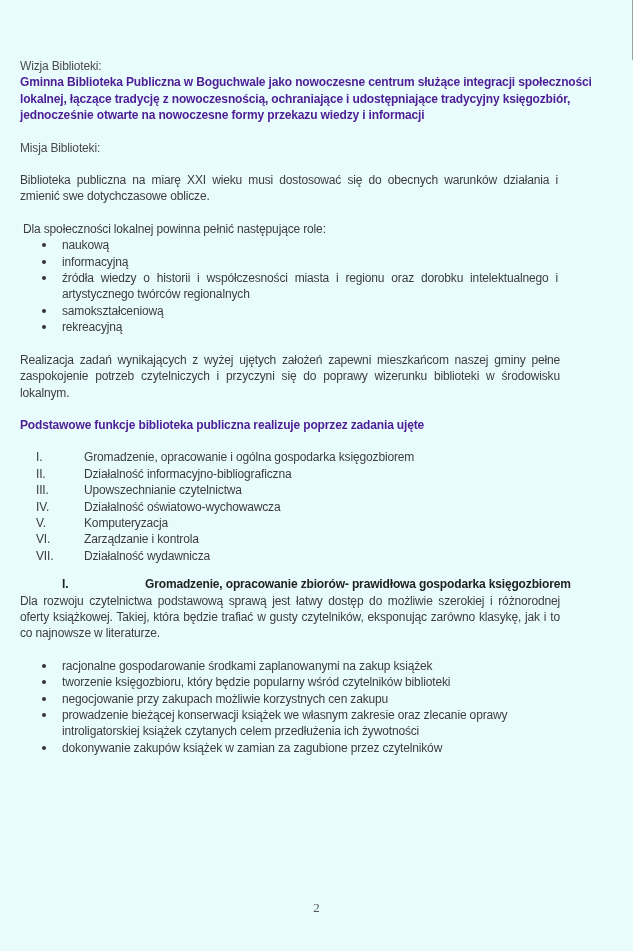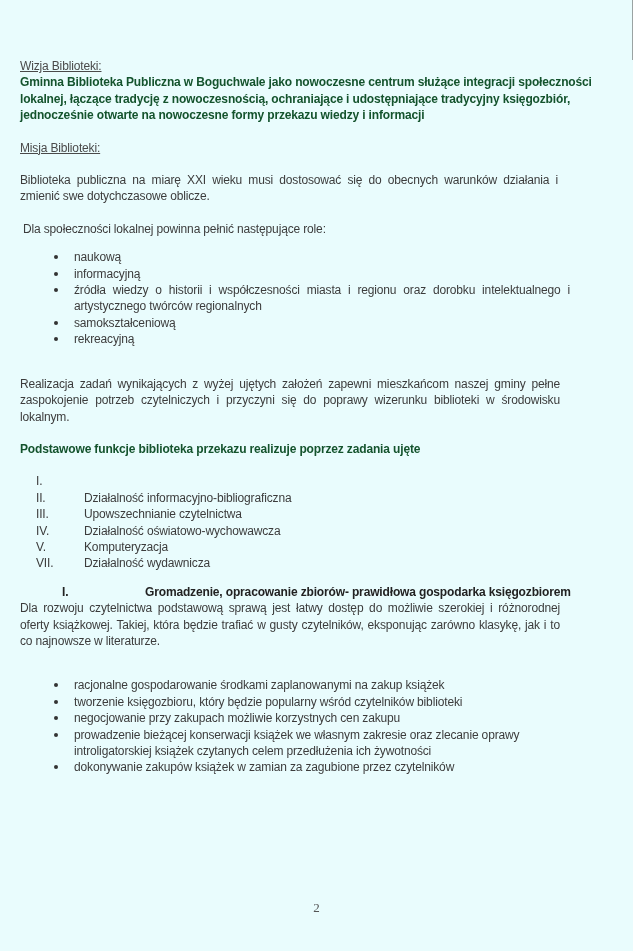--- a/index.html
+++ b/index.html
@@ -10,26 +10,26 @@
     font-family: "Liberation Sans", "DejaVu Sans", sans-serif;
     color: #3c3c3c;
   }
   .page-edge {
     position: absolute; right: 0; top: 0; width: 1px; height: 60px; background: #9aa3a3;
   }
   .doc {
     position: absolute; left: 20px; top: 58px; width: 592px;
     font-size: 12px; line-height: 16.4px; letter-spacing: -0.15px;
   }
-  .lbl { color: #4a4a4a; text-decoration: underline; }
-  .bold { font-weight: bold; color: #14532d; }
+  .lbl { color: #4a4a4a; }
+  .bold { font-weight: bold; color: #4c1d95; }
   .just { text-align: justify; }
   .gap { height: 16px; }
   .gap-s { height: 12px; }
-  ul.bullets { list-style: none; margin: 12px; padding: 0; }
+  ul.bullets { list-style: none; margin: 0; padding: 0; }
   ul.bullets li { position: relative; padding-left: 42px; }
   ul.bullets li .dot {
     position: absolute; left: 22px; top: 6px; width: 4px; height: 4px; border-radius: 50%;
     background: #333;
   }
   ol.roman { list-style: none; margin: 0; padding: 0; }
   ol.roman li { display: flex; }
   ol.roman li .num { width: 60px; padding-left: 16px; box-sizing: border-box; flex: none; width: 64px; }
   .sec-heading { display: flex; font-weight: bold; color: #222; }
   .sec-heading .num { padding-left: 42px; width: 83px; flex: none; }
@@ -66,43 +66,48 @@
     <li><span class="dot"></span><span>samokształceniową</span></li>
     <li><span class="dot"></span><span>rekreacyjną</span></li>
   </ul>
 
   <div class="gap"></div>
 
   <div class="just" style="width:540px">Realizacja zadań wynikających z wyżej ujętych założeń zapewni mieszkańcom naszej gminy pełne zaspokojenie potrzeb czytelniczych i przyczyni się do poprawy wizerunku biblioteki w środowisku lokalnym.</div>
 
   <div class="gap"></div>
 
-  <div class="bold">Podstawowe funkcje biblioteka przekazu realizuje poprzez zadania ujęte</div>
+  <div class="bold">Podstawowe funkcje biblioteka publiczna realizuje poprzez zadania ujęte</div>
 
   <div class="gap"></div>
 
   <ol class="roman">
     <li>
         <span class="num">I.</span>
+        <span>Gromadzenie, opracowanie i ogólna gospodarka księgozbiorem</span>
       </li>
     <li>
         <span class="num">II.</span>
         <span>Działalność informacyjno-bibliograficzna</span>
       </li>
     <li>
         <span class="num">III.</span>
         <span>Upowszechnianie czytelnictwa</span>
       </li>
     <li>
         <span class="num">IV.</span>
         <span>Działalność oświatowo-wychowawcza</span>
       </li>
     <li>
         <span class="num">V.</span>
         <span>Komputeryzacja</span>
+      </li>
+    <li>
+        <span class="num">VI.</span>
+        <span>Zarządzanie i kontrola</span>
       </li>
     <li>
         <span class="num">VII.</span>
         <span>Działalność wydawnicza</span>
       </li>
   </ol>
 
   <div class="gap-s"></div>
 
   <div class="sec-heading">

